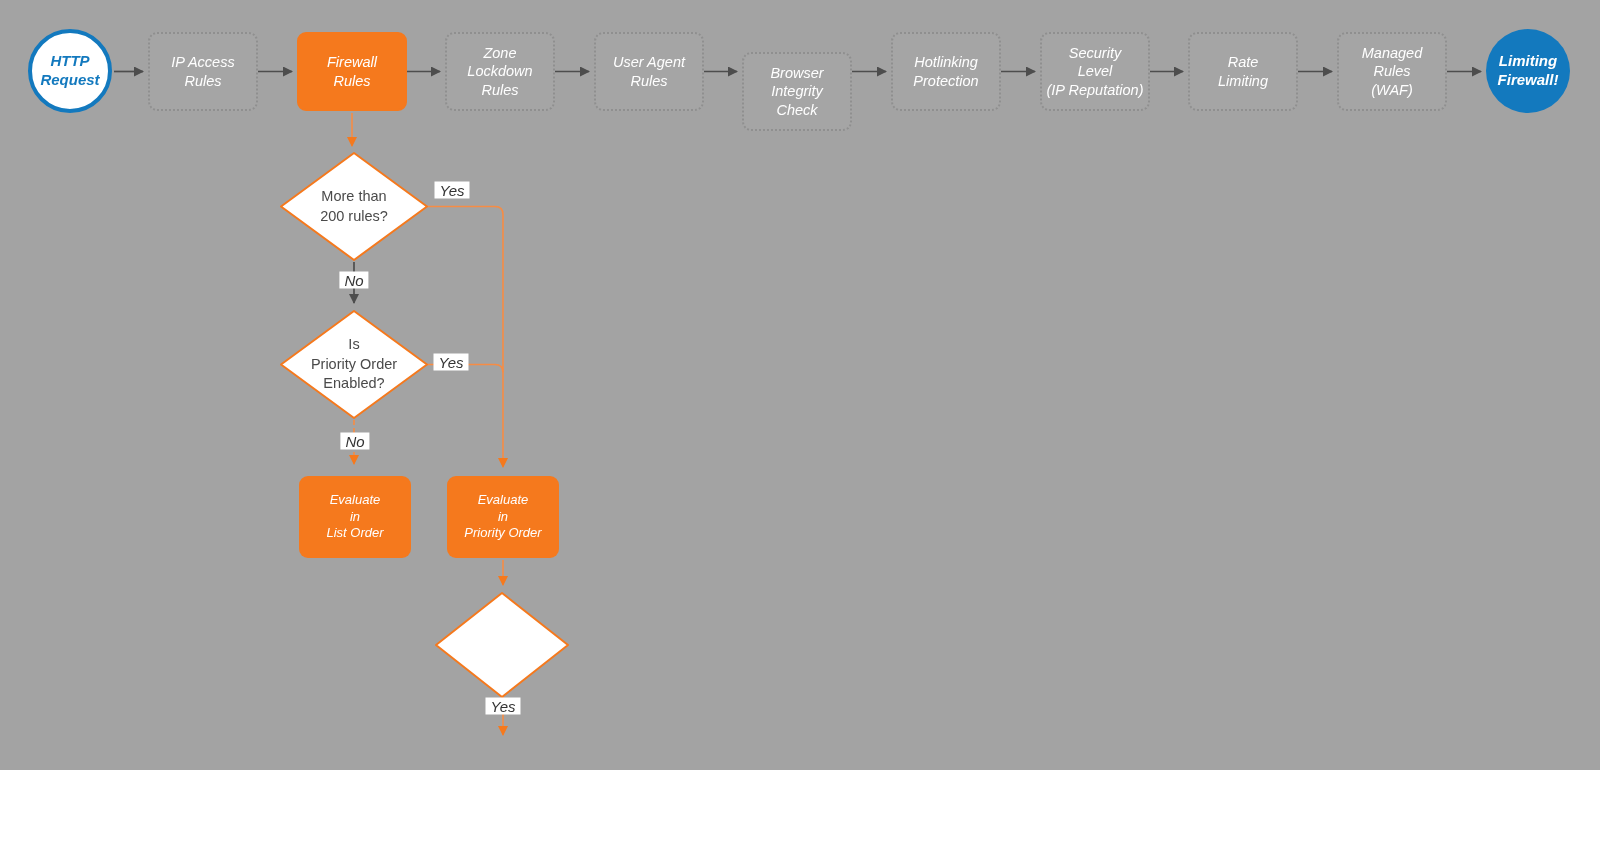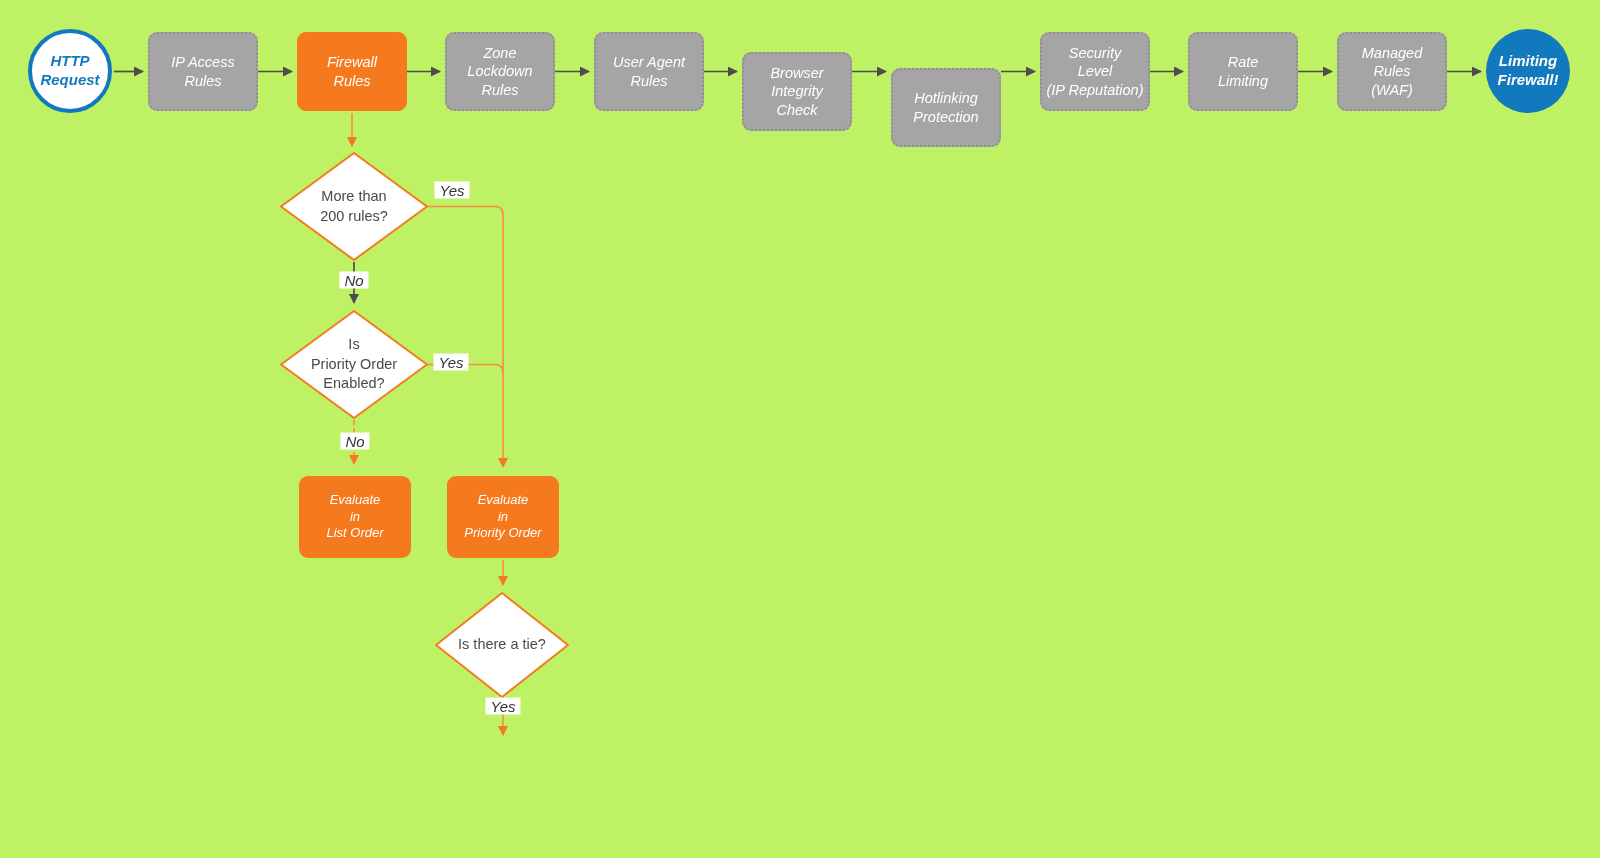--- a/index.html
+++ b/index.html
@@ -4,22 +4,22 @@
 <style>
   html, body {
     margin: 0;
     padding: 0;
     background: #ffffff;
     font-family: "Liberation Sans", sans-serif;
   }
   .canvas {
     position: relative;
     width: 1600px;
-    height: 858px;
-    background: #bef264;
+    height: 770px;
+    background: #a3a3a3;
     overflow: hidden;
   }
   .layer {
     position: absolute;
     left: 0; top: 0;
     width: 1600px;
     height: 858px;
   }
   .node {
     position: absolute;
@@ -153,21 +153,21 @@
   </div>
   <div class="node step" style="left:594px;">
     <span>User Agent
 Rules</span>
   </div>
   <div class="node step" style="left:742px;margin-top:20px;">
     <span>Browser
 Integrity
 Check</span>
   </div>
-  <div class="node step" style="left:891px;margin-top:36px;">
+  <div class="node step" style="left:891px;">
     <span>Hotlinking
 Protection</span>
   </div>
   <div class="node step" style="left:1188px;">
     <span>Rate
 Limiting</span>
   </div>
   <div class="node step" style="left:1040px;">
     <span>Security
 Level
@@ -185,23 +185,20 @@
   </div>
 
   <div class="node decision-label" style="left:281px; top:153px; width:146px; height:107px;">
     <span>More than
 200 rules?</span>
   </div>
   <div class="node decision-label" style="left:281px; top:311px; width:146px; height:107px;">
     <span>Is
 Priority Order
 Enabled?</span>
-  </div>
-  <div class="node decision-label" style="left:436px; top:593px; width:132px; height:104px;">
-    <span>Is there a tie?</span>
   </div>
 
   <div class="node action" style="left:299px; top:476px; height:82px;">
     <span>Evaluate
 in
 List Order</span>
   </div>
   <div class="node action" style="left:447px; top:476px; height:82px;">
     <span>Evaluate
 in

